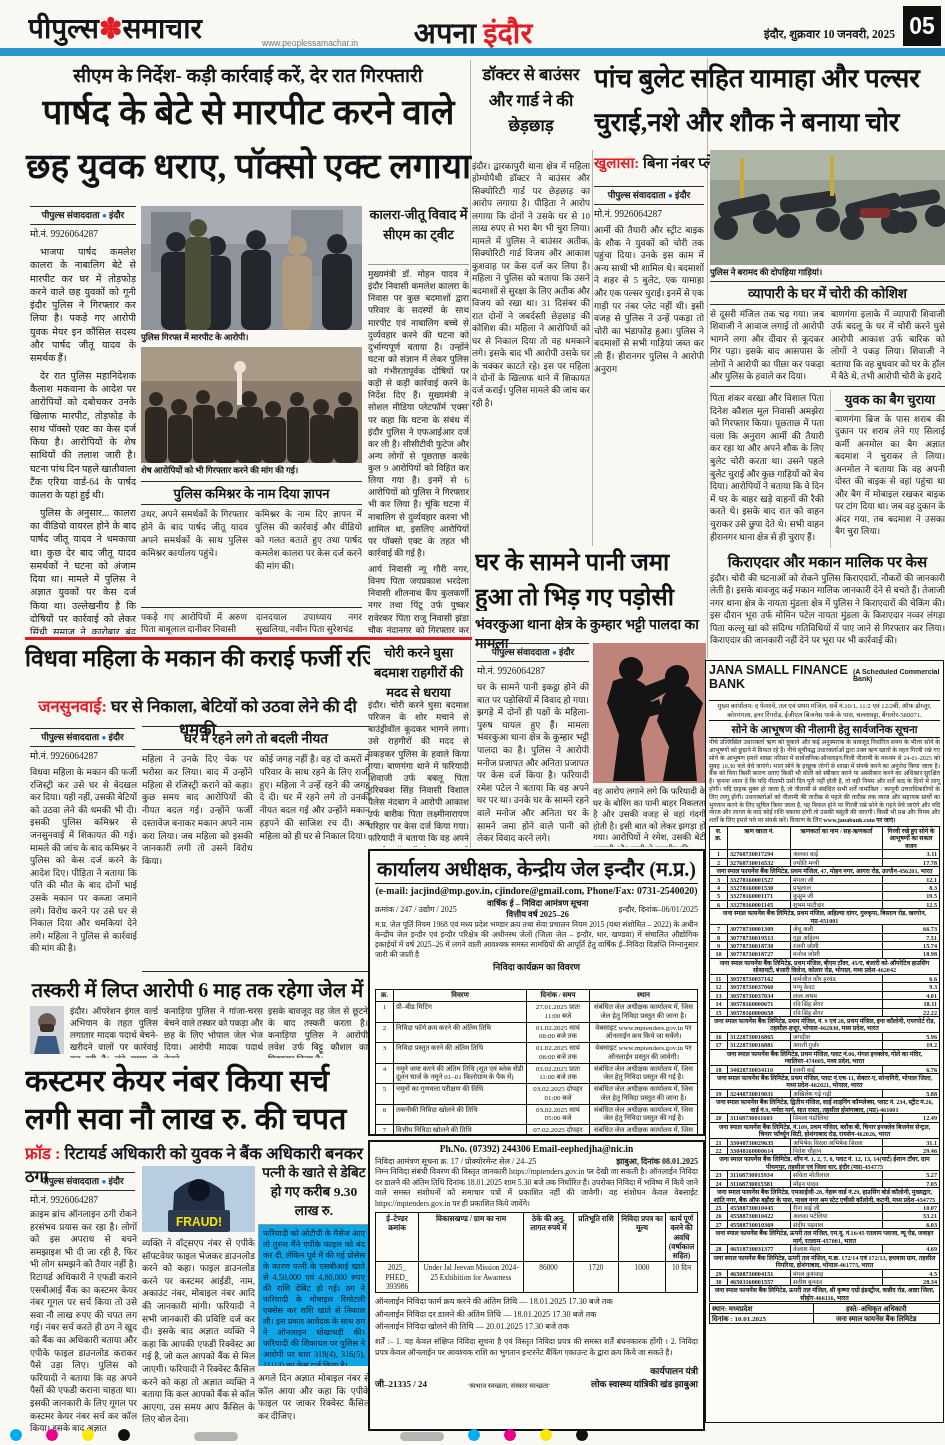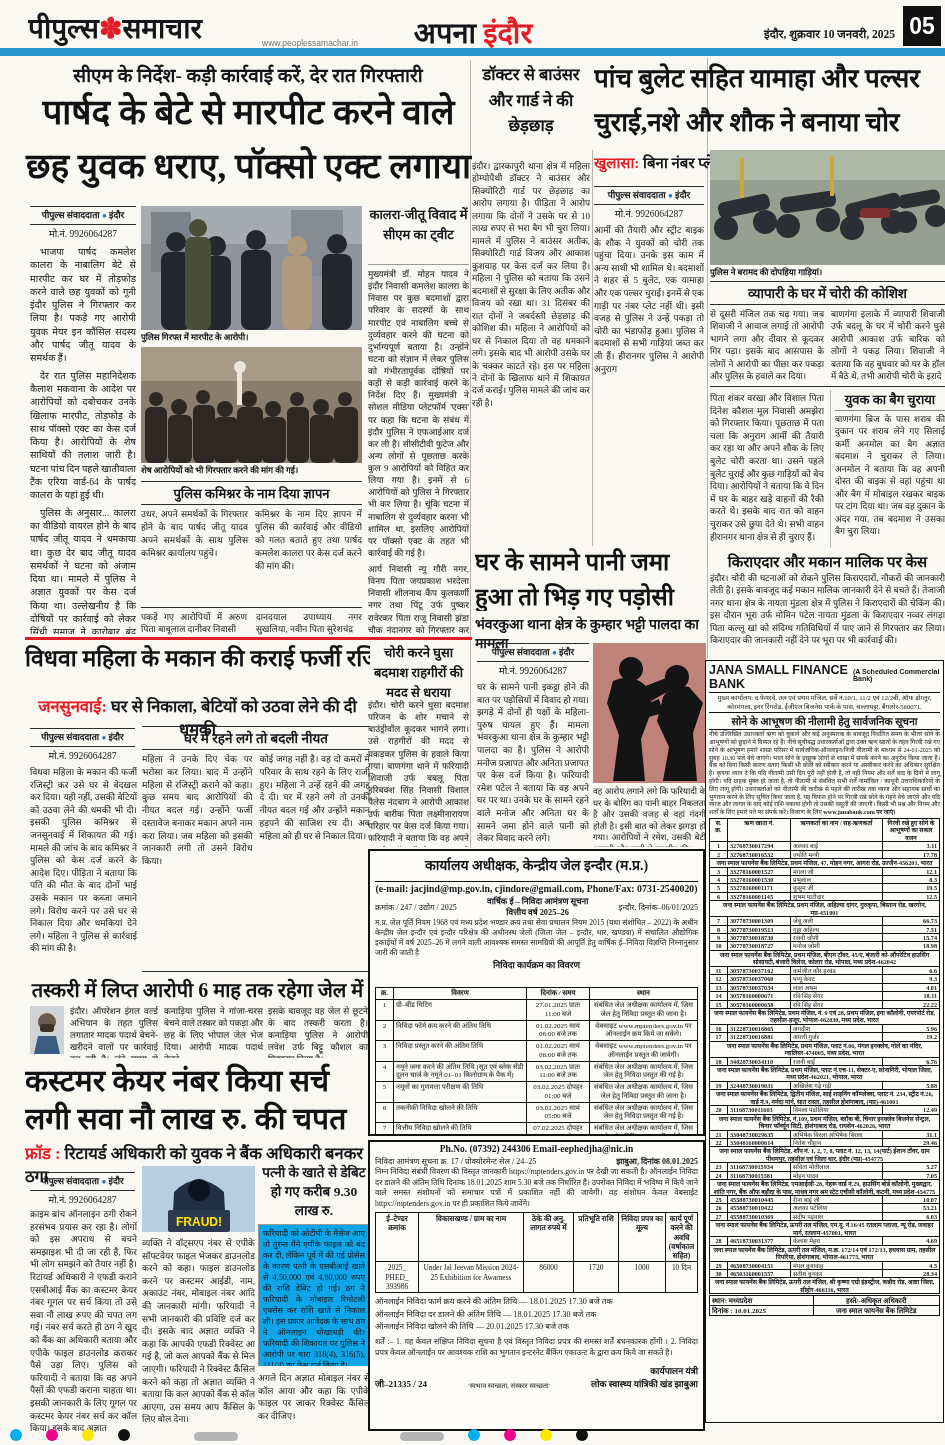--- a/index.html
+++ b/index.html
@@ -10,21 +10,21 @@
   .rt{text-align:right}
   .just{text-align:justify;text-justify:inter-word}
   .b{font-weight:700}
   .hl{font-weight:700;color:#121215;letter-spacing:0}
   .red{color:#e11e26}
   .vline{background:#b9b4ab;width:1px}
   .redrule{background:#e11e26}
   .byline{border-top:1.6px solid #2b2b2b;font-size:9px;line-height:1.5}
   .byline .top{font-weight:700;border-bottom:1px solid #2b2b2b;padding:2px 0 1px;text-align:center}
   .byline .dot{color:#1878be;font-size:8px}
-  .byline .ph{text-align:center;padding-top:2px;font-size:9.5px}
+  .byline .ph{text-align:left;padding-top:2px;font-size:9.5px}
   .cap{font-weight:700;font-size:8.5px;line-height:1.3}
   .boxr{border-top:1.4px solid #2b2b2b;border-bottom:1.4px solid #2b2b2b}
   .btitle{font-weight:700;text-align:center;border-bottom:1px solid #2b2b2b;padding:2px 0}
   .cols2{display:flex;gap:7px;padding-top:3px}
   .cols2>div{flex:1}
   p{margin:0 0 4px 0;text-indent:10px}
   table{border-collapse:collapse;width:100%}
   .notice{border:2px solid #111;background:#fdfcf8;padding:4px 5px}
   .notice table,.notice th,.notice td{border:1px solid #111}
   .notice th,.notice td{padding:1px 2px;vertical-align:top}
@@ -274,21 +274,21 @@
 </div>
 <div class="abs just" style="left:30px;top:1208px;width:107px;height:237px;font-size:9px;line-height:1.4">क्राइम ब्रांच ऑनलाइन ठगी रोकने हरसंभव प्रयास कर रहा है। लोगों को इस अपराध से बचने समझाइश भी दी जा रही है, फिर भी लोग समझने को तैयार नहीं है। रिटायर्ड अधिकारी ने एफडी कराने एसबीआई बैंक का कस्टमर केयर नंबर गूगल पर सर्च किया तो उसे सवा नौ लाख रुपए की चपत लग गई। नंबर सर्च करते ही ठग ने खुद को बैंक का अधिकारी बताया और एपीके फाइल डाउनलोड कराकर पैसे उड़ा लिए। पुलिस को फरियादी ने बताया कि वह अपने पैसों की एफडी कराना चाहता था। इसकी जानकारी के लिए गूगल पर कस्टमर केयर नंबर सर्च कर कॉल किया। इसके बाद अज्ञात</div>
 <div class="abs just" style="left:142px;top:1237px;width:113px;height:208px;font-size:9px;line-height:1.4">व्यक्ति ने वॉट्सएप नंबर से एपीके सॉफ्टवेयर फाइल भेजकर डाउनलोड करने को कहा। फाइल डाउनलोड करने पर कस्टमर आईडी, नाम, अकाउंट नंबर, मोबाइल नंबर आदि की जानकारी मांगी। फरियादी ने सभी जानकारी की प्रविष्टि दर्ज कर दी। इसके बाद अज्ञात व्यक्ति ने कहा कि आपकी एफडी रिक्वेस्ट आ गई है, जो कल आपको बैंक से मिल जाएगी। फरियादी ने रिक्वेस्ट कैंसिल करने को कहा तो अज्ञात व्यक्ति ने बताया कि कल आपको बैंक से कॉल आएगा, उस समय आप कैंसिल के लिए बोल देना।</div>
 <div class="abs" style="left:258px;top:1164px;width:112px;height:202px">
   <div class="b" style="font-size:13.5px;line-height:1.4;text-align:center">पत्नी के खाते से डेबिट हो गए करीब 9.30 लाख रु.</div>
   <div class="graybox just" style="font-size:8.2px;line-height:1.35;margin-top:3px;height:152px;overflow:hidden">फरियादी को ओटीपी के मैसेज आए तो तुरन्त मैंने एपीके फाइल को बंद कर दी, लेकिन पूर्व में की गई प्रोसेस के कारण पत्नी के एसबीआई खाते से 4,50,000 एवं 4,80,000 रुपए की राशि डेबिट हो गई। ठग ने फरियादी के मोबाइल रिमोटली एक्सेस कर राशि खाते से निकाल ली। इस प्रकार आवेदक के साथ ठग ने ऑनलाइन धोखाधड़ी की। फरियादी की शिकायत पर पुलिस ने आरोपी पर धारा 318(4), 316(5), 111(4) का केस दर्ज किया है।</div>
 </div>
 <div class="abs just" style="left:258px;top:1372px;width:112px;height:73px;font-size:9px;line-height:1.4">अगले दिन अज्ञात मोबाइल नंबर से कॉल आया और कहा कि एपीके फाइल पर जाकर रिक्वेस्ट कैंसिल कर दीजिए।</div>
 
 <div class="abs notice" style="left:368px;top:849px;width:337px;height:287px;font-family:'Liberation Serif',serif">
-  <div class="ctr b" style="font-size:14px;border-bottom:1.5px solid #111;padding-bottom:7px">कार्यालय अधीक्षक, केन्द्रीय जेल इन्दौर (म.प्र.)</div>
+  <div class="ctr b" style="font-size:20px;border-bottom:1.5px solid #111;padding-bottom:1px">कार्यालय अधीक्षक, केन्द्रीय जेल इन्दौर (म.प्र.)</div>
   <div class="ctr b" style="font-size:9.8px;padding:1px 0">(e-mail: jacjind@mp.gov.in, cjindore@gmail.com, Phone/Fax: 0731-2540020)</div>
   <div style="display:flex;justify-content:space-between;align-items:center;font-size:8px">
     <span>क्रमांक / 247 / उद्योग / 2025</span>
     <span class="ctr b" style="font-size:8.4px"><span>वार्षिक ई – निविदा आमंत्रण सूचना</span><br><span>वित्तीय वर्ष 2025–26</span></span>
     <span>इन्दौर, दिनांक–06/01/2025</span>
   </div>
   <div class="just" style="font-size:7.6px;line-height:1.3;padding:1px 0">म.प्र. जेल पूर्ति नियम 1968 एवं मध्य प्रदेश भण्डार क्रय तथा सेवा प्रचालन नियम 2015 (यथा संशोधित – 2022) के अधीन केन्द्रीय जेल इन्दौर एवं इन्दौर परिक्षेत्र की अधीनस्थ जेलों (जिला जेल – इन्दौर, धार, खण्डवा) में संचालित औद्योगिक इकाईयों में वर्ष 2025–26 में लगने वाली आवश्यक समस्त सामग्रियों की आपूर्ति हेतु वार्षिक ई–निविदा विज्ञप्ति निम्नानुसार जारी की जाती है</div>
   <div class="ctr b" style="font-size:9px">निविदा कार्यक्रम का विवरण</div>
   <table style="font-size:7px;line-height:1.25;margin-top:16px">
     <thead>
@@ -394,21 +394,21 @@
     <div class="just" style="font-size:7.8px;line-height:1.35;padding-top:3px">शर्तें :– 1. यह केवल संक्षिप्त निविदा सूचना है एवं विस्तृत निविदा प्रपत्र की समस्त शर्तें बंधनकारक होंगी । 2. निविदा प्रपत्र केवल ऑनलाईन पर आवश्यक राशि का भुगतान इन्टरनेट बैंकिंग एकाउन्ट के द्वारा क्रय किये जा सकते है।</div>
     <div style="display:flex;justify-content:space-between;align-items:flex-end;font-size:9px;padding-top:6px">
       <span class="b">जी–21335 / 24</span>
       <span style="font-size:6.8px">'स्वभाव स्वच्छता, संस्कार स्वच्छता'</span>
       <span class="b rt"><span>कार्यपालन यंत्री</span><br><span>लोक स्वास्थ्य यांत्रिकी खंड झाबुआ</span></span>
     </div>
   </div>
 </div>
 
 <div class="abs" style="left:705px;top:660px;width:239px;height:763px;border:1.5px solid #111;background:#fdfcf8;padding:2px 3px;box-sizing:border-box">
-  <div style="display:flex;justify-content:space-between;align-items:baseline;border-bottom:1.2px solid #111;padding-bottom:1px">
+  <div style="display:flex;justify-content:space-between;align-items:baseline;border-bottom:1.2px solid #111;padding-bottom:9px">
     <span class="b" style="font-size:12.5px;font-family:'Liberation Sans',sans-serif">JANA SMALL FINANCE BANK</span>
     <span class="b" style="font-size:7px;font-family:'Liberation Sans',sans-serif">(A Scheduled Commercial Bank)</span>
   </div>
   <div class="ctr" style="font-size:6.6px;line-height:1.3;padding:1px 0;border-bottom:1px solid #111">मुख्य कार्यालय: द फेयरवे, तल एवं प्रथम मंजिल, सर्वे नं.10/1, 11/2 एवं 12/2बी, ऑफ डोम्लूर, कोरमंगला, इनर रिंगरोड, ईजीएल बिजनेस पार्क के पास, चल्लाघट्टा, बैंगलोर-560071.</div>
   <div class="ctr b" style="font-size:10.5px;padding:1px 0;border-bottom:1px solid #111">सोने के आभूषण की नीलामी हेतु सार्वजनिक सूचना</div>
   <div class="just" style="font-size:6.1px;line-height:1.28;padding:1px 0"><span>नीचे उल्लिखित उधारकर्ता ऋण को चुकाने और कई अनुस्मारक के बावजूद निर्धारित समय के भीतर सोने के आभूषणों को छुड़ाने में विफल रहे हैं। नीचे सूचीबद्ध उधारकर्ताओं द्वारा उक्त ऋण खातों के तहत गिरवी रखे गए सोने के आभूषण हमारे शाखा परिसर में सार्वजनिक/ऑनलाइन/निजी नीलामी के माध्यम से 24-01-2025 को सुबह 10.30 बजे बेचे जाएंगे। भाल सोने के इच्छुक लोगों से शाखा में संपर्क करने का अनुरोध किया जाता है। बैंक को बिना किसी कारण बताए किसी भी बोली को स्वीकार करने या अस्वीकार करने का अधिकार सुरक्षित है। कृपया ध्यान दें कि यदि नीलामी उसी दिन पूरी नहीं होती है, तो वही नियम और शर्तें बाद के दिनों में लागू होंगी। यदि ग्राहक मुक्त हो जाता है, तो नीलामी से संबंधित सभी शर्तें नामांकित / कानूनी उत्तराधिकारियों के लिए लागू होंगी। उधारकर्ताओं को नीलामी की तारीख से पहले की तारीख तक ब्याज और सहायक खर्चों का भुगतान करने के लिए सूचित किया जाता है, यह विफल होने पर गिरवी रखे सोने के गहने बेचे जाएंगे और यदि ब्याज और लागत के बाद कोई राशि बकाया होगी तो उसकी वसूली की जाएगी। किसी भी प्रश्न और नियम और शर्तों के लिए हमारे पते पर संपर्क करें। विवरण के लिए</span> <span class="b">www.janabank.com पर जाएं।</span></div>
   <table class="janaT" style="font-size:6.2px;line-height:1.2">
     <thead>
       <tr class="b ctr">
         <th style="width:13px">स. क्र.</th>

